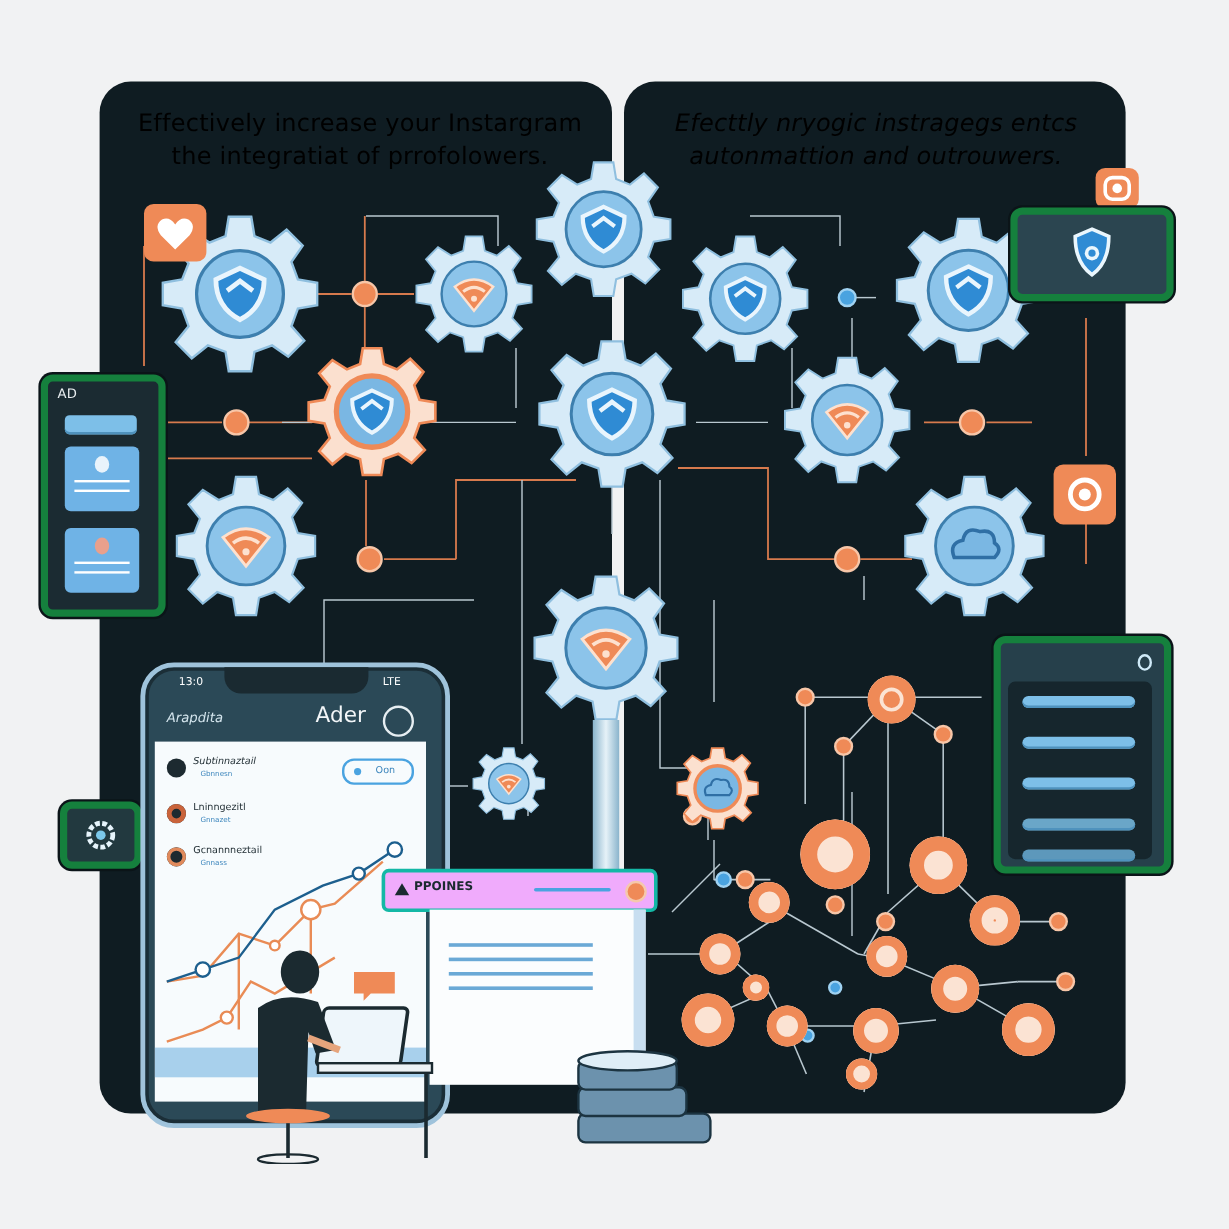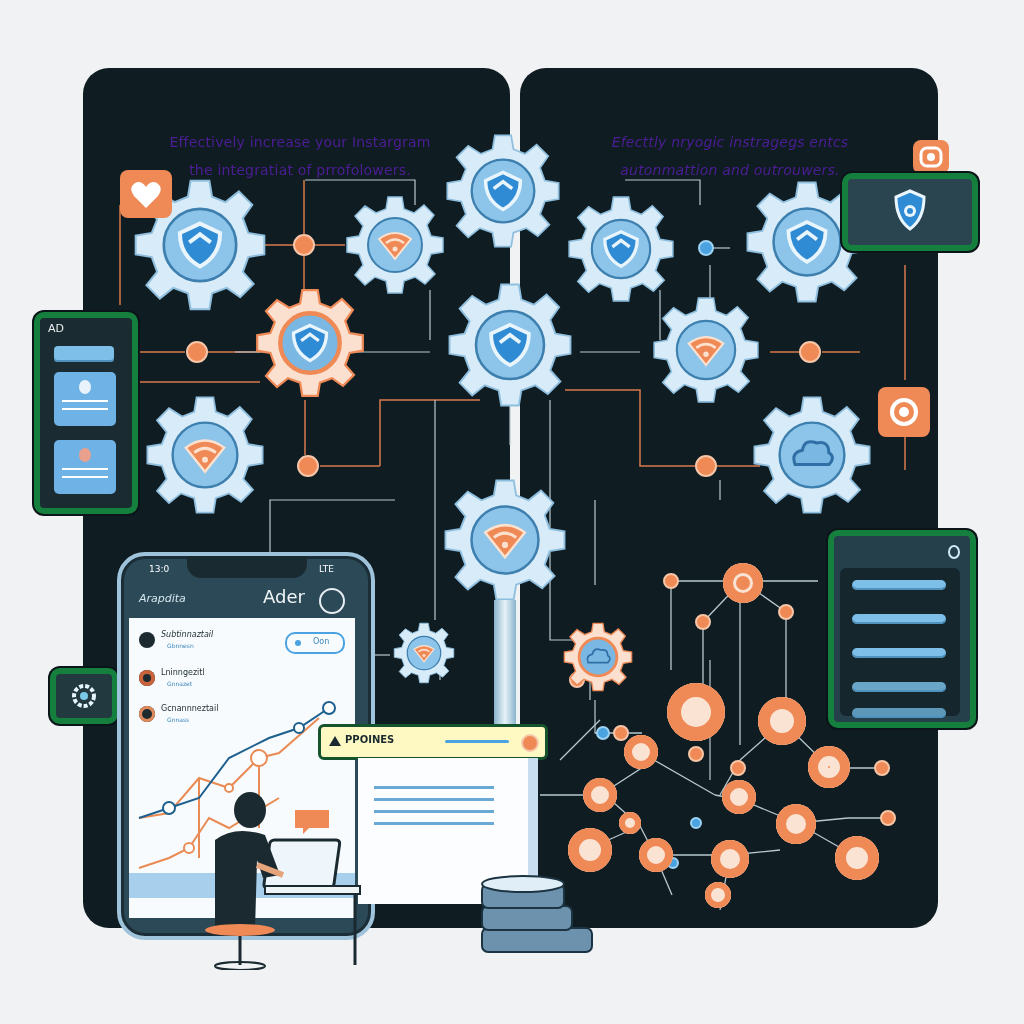--- a/index.html
+++ b/index.html
@@ -1,18 +1,18 @@
 <!DOCTYPE html>
 <html><head>
 <meta charset="utf-8">
 <style>
   html,body{margin:0;padding:0;}
   body{width:1024px;height:1024px;background:#f1f2f3;position:relative;overflow:hidden;font-family:"DejaVu Sans",sans-serif;}
   .panel{position:absolute;background:#0f1c22;border-radius:26px;}
-  .title{position:absolute;color:#4c1d95;font-size:14px;line-height:28px;text-align:center;letter-spacing:0.2px;margin-top:40px;}
+  .title{position:absolute;color:#000000;font-size:20px;line-height:28px;text-align:center;letter-spacing:0.2px;}
   svg.wires{position:absolute;left:0;top:0;width:1024px;height:1024px;}
   .gear{position:absolute;}
   .gear svg{width:100%;height:100%;display:block;}
   .abs{position:absolute;}
   .card{position:absolute;background:#243b45;border:6px solid #15803d;border-radius:10px;box-shadow:0 0 0 2px #0b1418;}
   .bar{position:absolute;height:10px;border-radius:6px;background:#7dbfe8;box-shadow:inset 0 -2px 0 #4f92bd;}
   .ocard{position:absolute;background:#ef8a57;border-radius:8px;}
   .lbl{position:absolute;color:#e9eef0;font-size:13px;}
 </style>
 </head>
@@ -331,21 +331,21 @@
           <circle cx="40" cy="110" r="6"></circle>
           <circle cx="170" cy="30" r="5"></circle>
           <circle cx="200" cy="10" r="6"></circle>
         </g>
       <rect x="0" y="175" width="226" height="25" fill="#a8d0ec"></rect>
     </svg>
   </div>
 </div>
 
 <div class="abs" style="left:318px;top:724px;width:230px;height:180px;">
-  <div class="abs" style="left:0;top:0;width:224px;height:30px;background:#fef9c3;border:3px solid #14532d;border-radius:6px;">
+  <div class="abs" style="left:0;top:0;width:224px;height:30px;background:#f0abfc;border:3px solid #14b8a6;border-radius:6px;">
     <span class="abs" style="left:8px;top:9px;width:0;height:0;border-left:6px solid transparent;border-right:6px solid transparent;border-bottom:10px solid #1b2a30;"></span>
     <span class="abs" style="left:24px;top:7px;font-size:10px;font-weight:bold;color:#1b2a30;">PPOINES</span>
     <span class="abs" style="left:124px;top:13px;width:64px;height:3px;background:#4aa3e0;border-radius:2px;"></span>
     <span class="abs" style="left:200px;top:7px;width:14px;height:14px;border-radius:50%;background:#ef8a57;border:2px solid #f5c8ac;"></span>
   </div>
   <div class="abs" style="left:40px;top:34px;width:170px;height:146px;background:#fbfdfe;border-right:10px solid #c8def0;">
     <span class="abs" style="left:16px;top:28px;width:120px;height:3px;background:#6aa9d6;"></span>
     <span class="abs" style="left:16px;top:40px;width:120px;height:3px;background:#6aa9d6;"></span>
     <span class="abs" style="left:16px;top:52px;width:120px;height:3px;background:#6aa9d6;"></span>
     <span class="abs" style="left:16px;top:64px;width:120px;height:3px;background:#6aa9d6;"></span>

